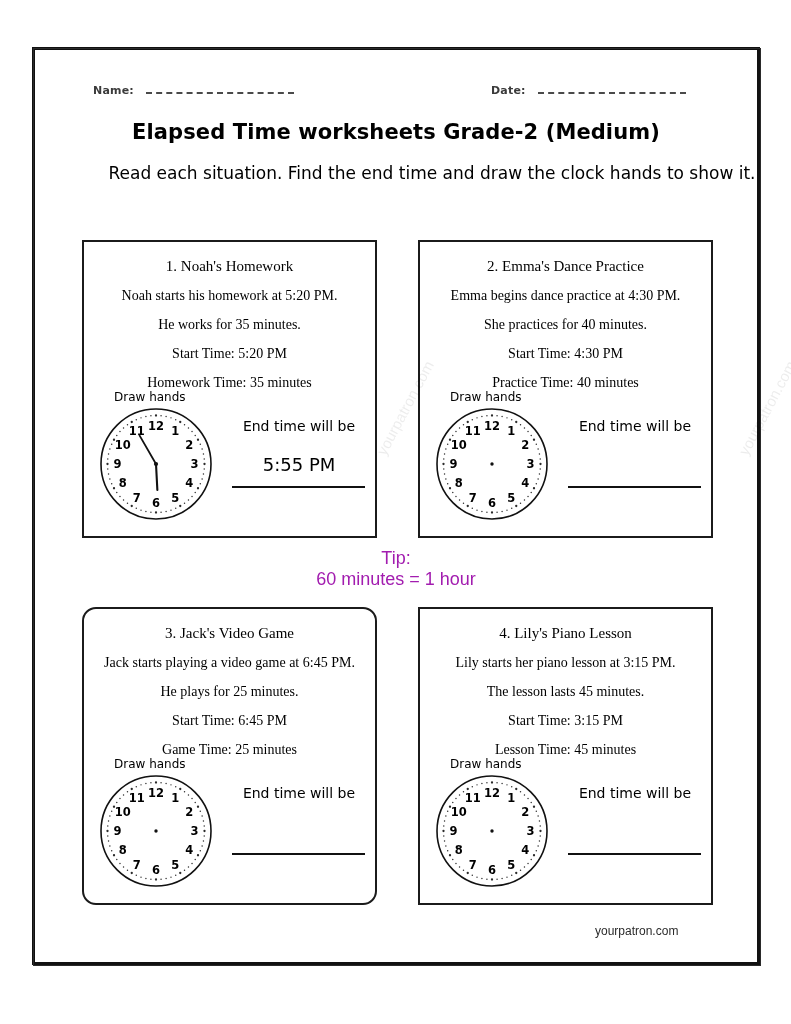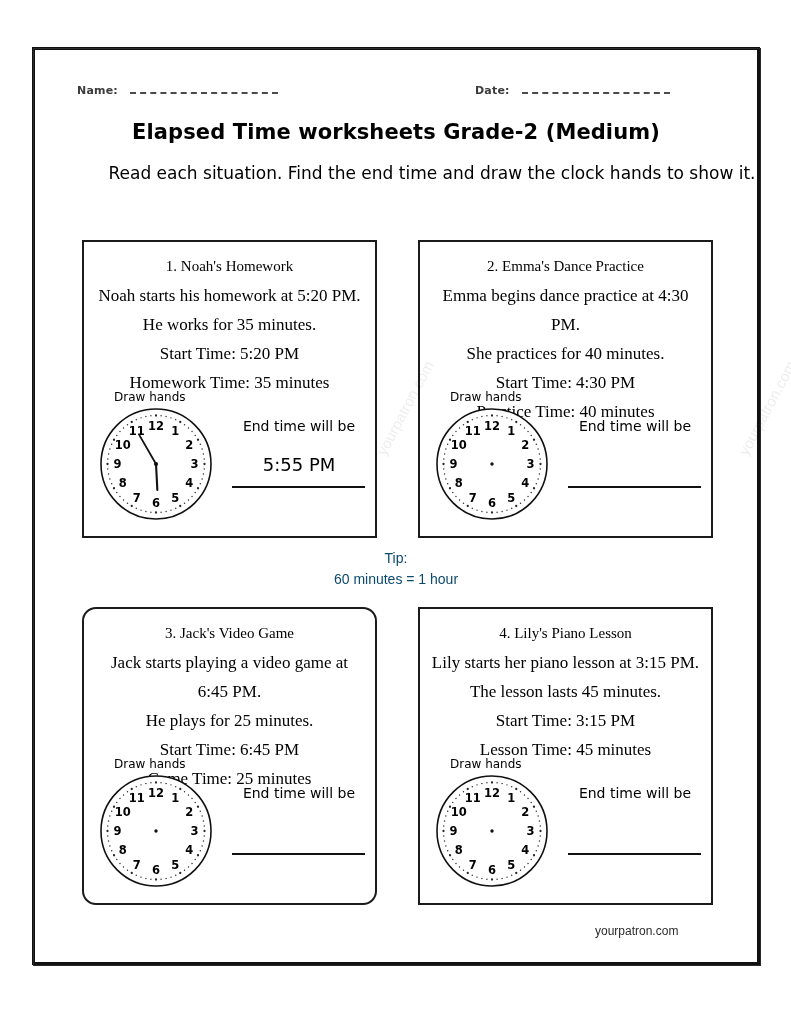--- a/index.html
+++ b/index.html
@@ -32,21 +32,21 @@
     position: absolute;
     left: -2px; top: -2px; right: -4px; bottom: -4px;
     border: 1px solid #2a2a2a;
     pointer-events: none;
   }
 
   
   .meta-row {
     position: absolute;
     top: 33px;
-    left: 0;
+    left: 16px;
     width: 100%;
     height: 26px;
   }
   .meta-field {
     position: absolute;
     display: flex;
     align-items: baseline;
     gap: 12px;
   }
   .meta-field.name { left: 42px; }
@@ -98,21 +98,21 @@
   .problem-box.p2 { left: 383px; top: 190px; width: 295px; height: 298px; }
   .problem-box.p3 { left: 47px;  top: 557px; width: 295px; height: 298px; border-radius: 14px; }
   .problem-box.p4 { left: 383px; top: 557px; width: 295px; height: 298px; }
 
   .problem-lines {
     padding: 10px 10px 0 10px;
     text-align: center;
     font-family: Liberation Serif, serif;
   }
   .problem-line {
-    font-size: 17px;
+    font-size: 14px;
     line-height: 29px;
     white-space: normal;
   }
   .problem-line.title-line {
     font-size: 15px;
   }
 
   
   .answer-area {
     position: absolute;
@@ -160,23 +160,23 @@
   }
 
   
   .tip-block {
     position: absolute;
     top: 498px;
     left: 0;
     width: 100%;
     text-align: center;
     font-family: "Liberation Sans", sans-serif;
-    font-size: 14px;
+    font-size: 18px;
     line-height: 21px;
-    color: #0c4a6e;
+    color: #a21caf;
   }
 
   
   .footer-credit {
     position: absolute;
     left: 560px;
     top: 874px;
     font-family: "Liberation Sans", sans-serif;
     font-size: 12px;
     color: #2b2b2b;

